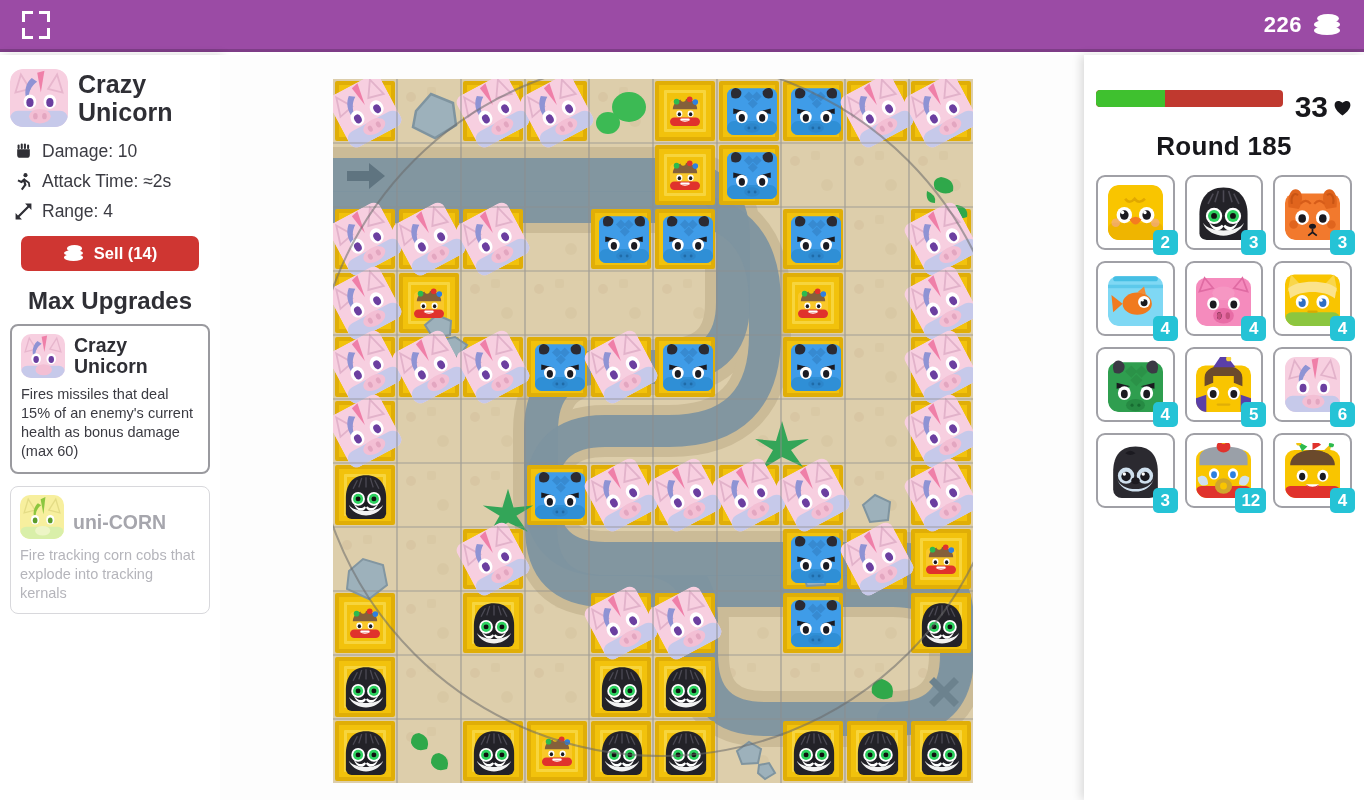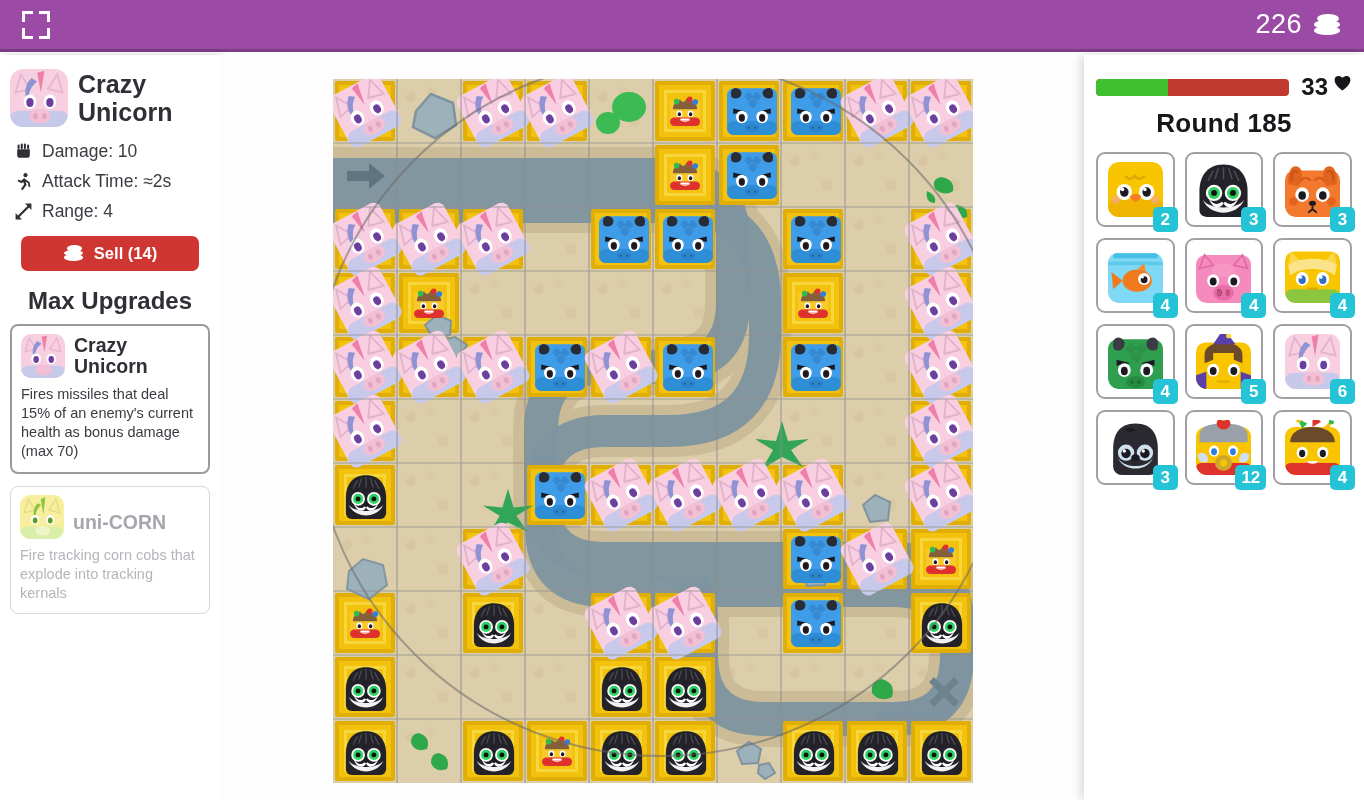--- a/index.html
+++ b/index.html
@@ -17,21 +17,21 @@
     justify-content: space-between; padding: 0 22px;
     border-bottom: 3px solid #7e3d87;
   }
   .fullscreen-icon { width: 28px; height: 28px; position: relative; cursor: pointer; }
   .fullscreen-icon i { position: absolute; width: 11px; height: 11px; border: 3px solid #fff; }
   .fullscreen-icon i:nth-child(1){ left:0; top:0; border-right:none; border-bottom:none;}
   .fullscreen-icon i:nth-child(2){ right:0; top:0; border-left:none; border-bottom:none;}
   .fullscreen-icon i:nth-child(3){ left:0; bottom:0; border-right:none; border-top:none;}
   .fullscreen-icon i:nth-child(4){ right:0; bottom:0; border-left:none; border-top:none;}
   .coins { display: flex; align-items: center; gap: 10px; color: #fff; }
-  .coins .amt { font-size: 27px; font-weight: 400; letter-spacing: .5px; }
+  .coins .amt { font-size: 22px; font-weight: 700; letter-spacing: .5px; }
   .coin-stack { width: 30px; height: 26px; position: relative; }
   .coin-stack b { position: absolute; left: 2px; width: 26px; height: 9px;
     border-radius: 50%; background: #fff; }
   .coin-stack b:nth-child(1){ top: 14px; }
   .coin-stack b:nth-child(2){ top: 8px; }
   .coin-stack b:nth-child(3){ top: 2px; left: 5px; width: 22px;}
 
   
   .left-panel {
     position: absolute; left: 0; top: 55px; width: 220px; height: 745px;
@@ -112,22 +112,22 @@
 
   
   .right-panel {
     position: absolute; left: 1084px; top: 55px; width: 280px; height: 745px;
     background: #fff; box-shadow: -3px 0 9px rgba(0,0,0,.14); padding: 18px 12px 0;
   }
   .hp-row { display:flex; align-items:center; gap: 12px; }
   .hp-bar { flex: 1 1 auto; height: 17px; border-radius: 4px;
     background: #c0392f; overflow: hidden; }
   .hp-fill { height: 100%; background: #3fc12f; border-radius: 4px 0 0 4px; }
-  .hp-text { font-size: 24px; font-weight: bold; color: #17171b;
-    display:flex; align-items:flex-start; gap: 5px; }
+  .hp-text { font-size: 30px; font-weight: bold; color: #17171b;
+    display:flex; align-items:center; gap: 5px; margin-top: 17px; }
   .heart { width: 19px; height: 19px; }
   .round-title { text-align:center; font-size: 26px; font-weight: bold;
     color: #17171b; margin: 7px 0 13px; letter-spacing: .3px; }
   .tower-grid { display: grid; grid-template-columns: repeat(3, 1fr);
     gap: 11px 10px; }
   .tower-card {
     position: relative; height: 75px; border: 2px solid #a0a0a6;
     border-radius: 9px; background: #fff; cursor: pointer;
     display:flex; align-items:center; justify-content:center;
   }
@@ -242,21 +242,21 @@
             <rect y="46" width="64" height="18" rx="9" fill="#c6c9ea"></rect>
             <ellipse cx="22" cy="36" rx="7" ry="8" fill="#fff"></ellipse>
             <ellipse cx="44" cy="36" rx="7" ry="8" fill="#fff"></ellipse>
             <ellipse cx="22" cy="37" rx="4" ry="5" fill="#6b3fa0"></ellipse>
             <ellipse cx="44" cy="37" rx="4" ry="5" fill="#6b3fa0"></ellipse>
             <ellipse cx="33" cy="52" rx="12" ry="8" fill="#f3bfd4"></ellipse>
           </svg>
         </span>
         <span class="upg-name">Crazy Unicorn</span>
       </div>
-      <div class="upg-desc">Fires missiles that deal 15% of an enemy's current health as bonus damage (max 70)</div>
+      <div class="upg-desc">Fires missiles that deal 15% of an enemy's current health as bonus damage (max 60)</div>
     </div>
 
     <div class="upg-card locked">
       <div class="upg-head">
         <span class="upg-portrait">
           <svg viewBox="0 0 64 64" width="44" height="44">
             <rect width="64" height="64" rx="11" fill="#f7ef9e"></rect>
             <path d="M6 26 L12 6 L22 22 Z" fill="#f7ef9e" stroke="#e4dc86" stroke-width="2"></path>
             <path d="M58 26 L52 6 L42 22 Z" fill="#f7ef9e" stroke="#e4dc86" stroke-width="2"></path>
             <path d="M30 6 L37 3 L34 28 Z" fill="#8cc63f"></path>

